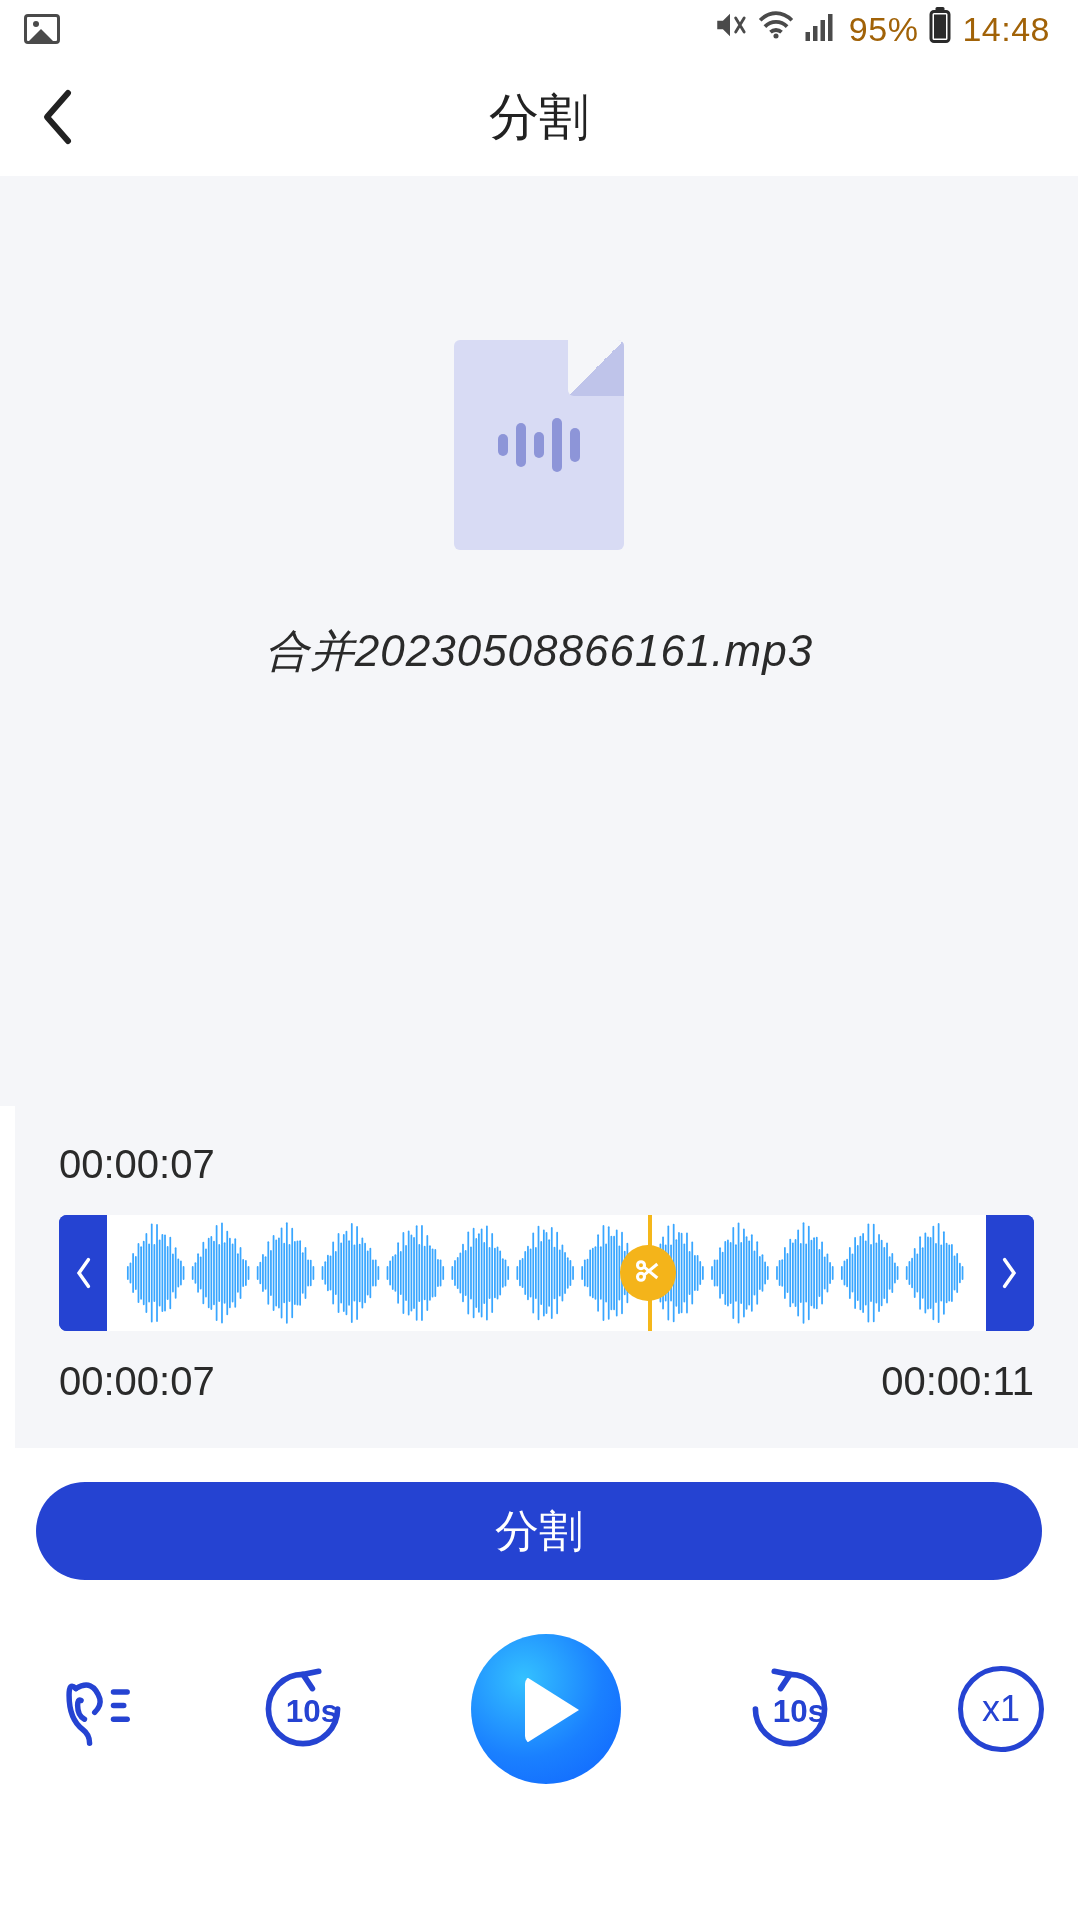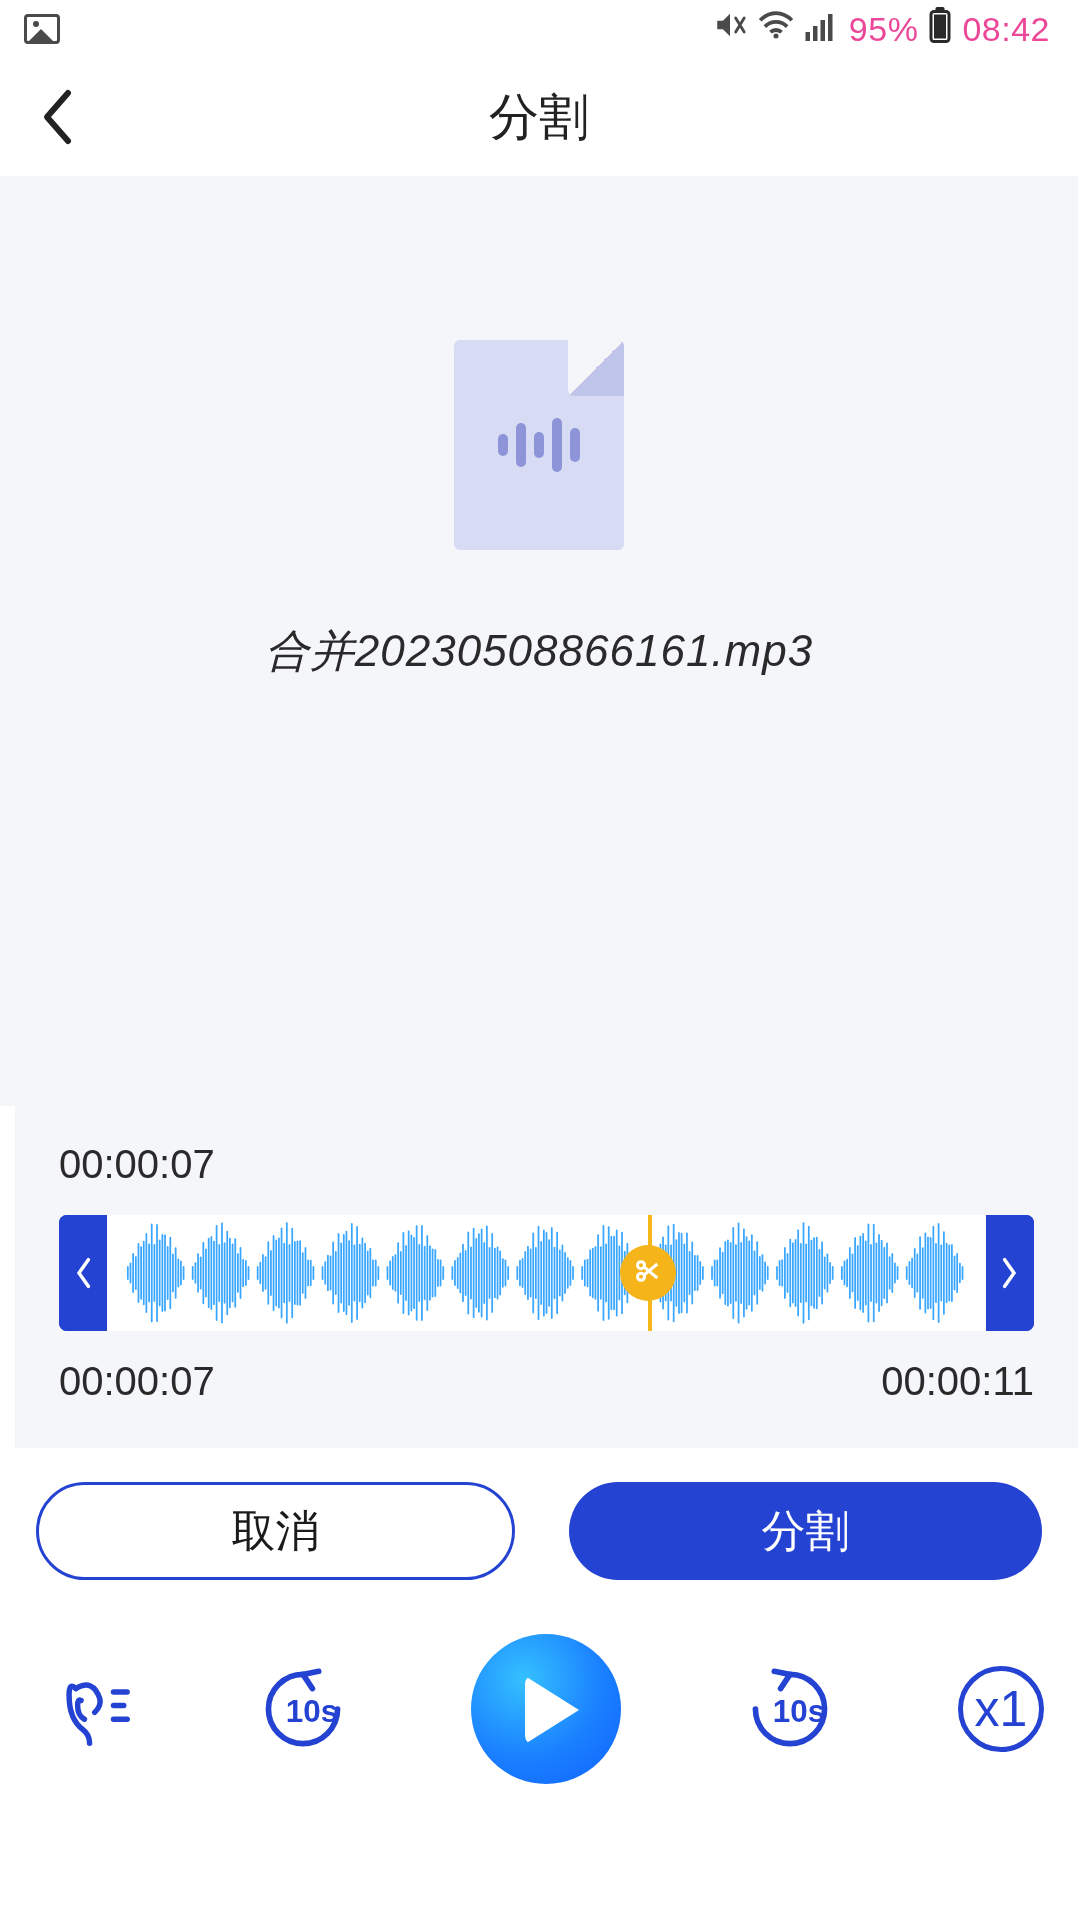--- a/index.html
+++ b/index.html
@@ -13,21 +13,21 @@
     }
     
     .status-bar {
       height: 58px;
       display: flex;
       align-items: center;
       justify-content: space-between;
       padding: 0 28px 0 24px;
       font-size: 34px;
       font-weight: 500;
-      color: #ec4899;
+      color: #a16207;
     }
     .status-left { display: flex; align-items: center; gap: 10px; }
     .status-right { display: flex; align-items: center; gap: 10px; }
     .gallery-icon {
       width: 36px; height: 30px;
       border: 3px solid #4a4a4a;
       border-radius: 4px;
       position: relative;
     }
     .gallery-icon::before {
@@ -252,21 +252,21 @@
       width: 0; height: 0;
       border-top: 34px solid transparent;
       border-bottom: 34px solid transparent;
       border-left: 54px solid #ffffff;
       border-radius: 8px;
     }
     .ctrl-speed {
       width: 86px; height: 86px;
       border: 5px solid #2543d2;
       border-radius: 50%;
-      font-size: 50px;
+      font-size: 36px;
       font-weight: 500;
       color: #2543d2;
     }
   </style>
 </head>
 <body>
 
 <div class="status-bar">
   <div class="status-left">
     <div class="gallery-icon"></div>
@@ -295,21 +295,21 @@
       </svg>
     </span>
     <span class="status-text">95%</span>
     <span class="battery-icon">
       <svg viewBox="0 0 14 24" fill="#2a2a2a">
         <rect x="4" y="0" width="6" height="3" rx="1"></rect>
         <rect x="1" y="3" width="12" height="20" rx="2" fill="none" stroke="#2a2a2a" stroke-width="2"></rect>
         <rect x="3" y="5" width="8" height="16"></rect>
       </svg>
     </span>
-    <span class="status-text">08:42</span>
+    <span class="status-text">14:48</span>
   </div>
 </div>
 
 <div class="header">
   <div class="back-chevron">
     <svg viewBox="0 0 24 40" width="36" height="60">
       <path d="M20 4 L6 20 L20 36" fill="none" stroke="#222" stroke-width="4" stroke-linecap="round" stroke-linejoin="round"></path>
     </svg>
   </div>
   <div class="page-title">分割</div>
@@ -650,21 +650,20 @@
     </div>
   </div>
 
   <div class="track-times">
     <span>00:00:07</span>
     <span>00:00:11</span>
   </div>
 </div>
 
 <div class="actions">
-  <div class="btn btn-cancel">取消</div>
   <div class="btn btn-split">分割</div>
 </div>
 
 <div class="controls">
   <div class="ctrl ctrl-ear">
     <svg viewBox="0 0 48 48" fill="none" stroke="#2543d2" stroke-width="3.2" stroke-linecap="round" stroke-linejoin="round">
       <path d="M14 12 Q10 8 10 16 Q10 30 18 36 Q22 39 22 44"></path>
       <path d="M14 12 Q24 6 28 18 Q29 22 25 26"></path>
       <path d="M17 19 Q15 18 15 22 Q15 28 19 30"></path>
       <path d="M36 14 h8"></path>

